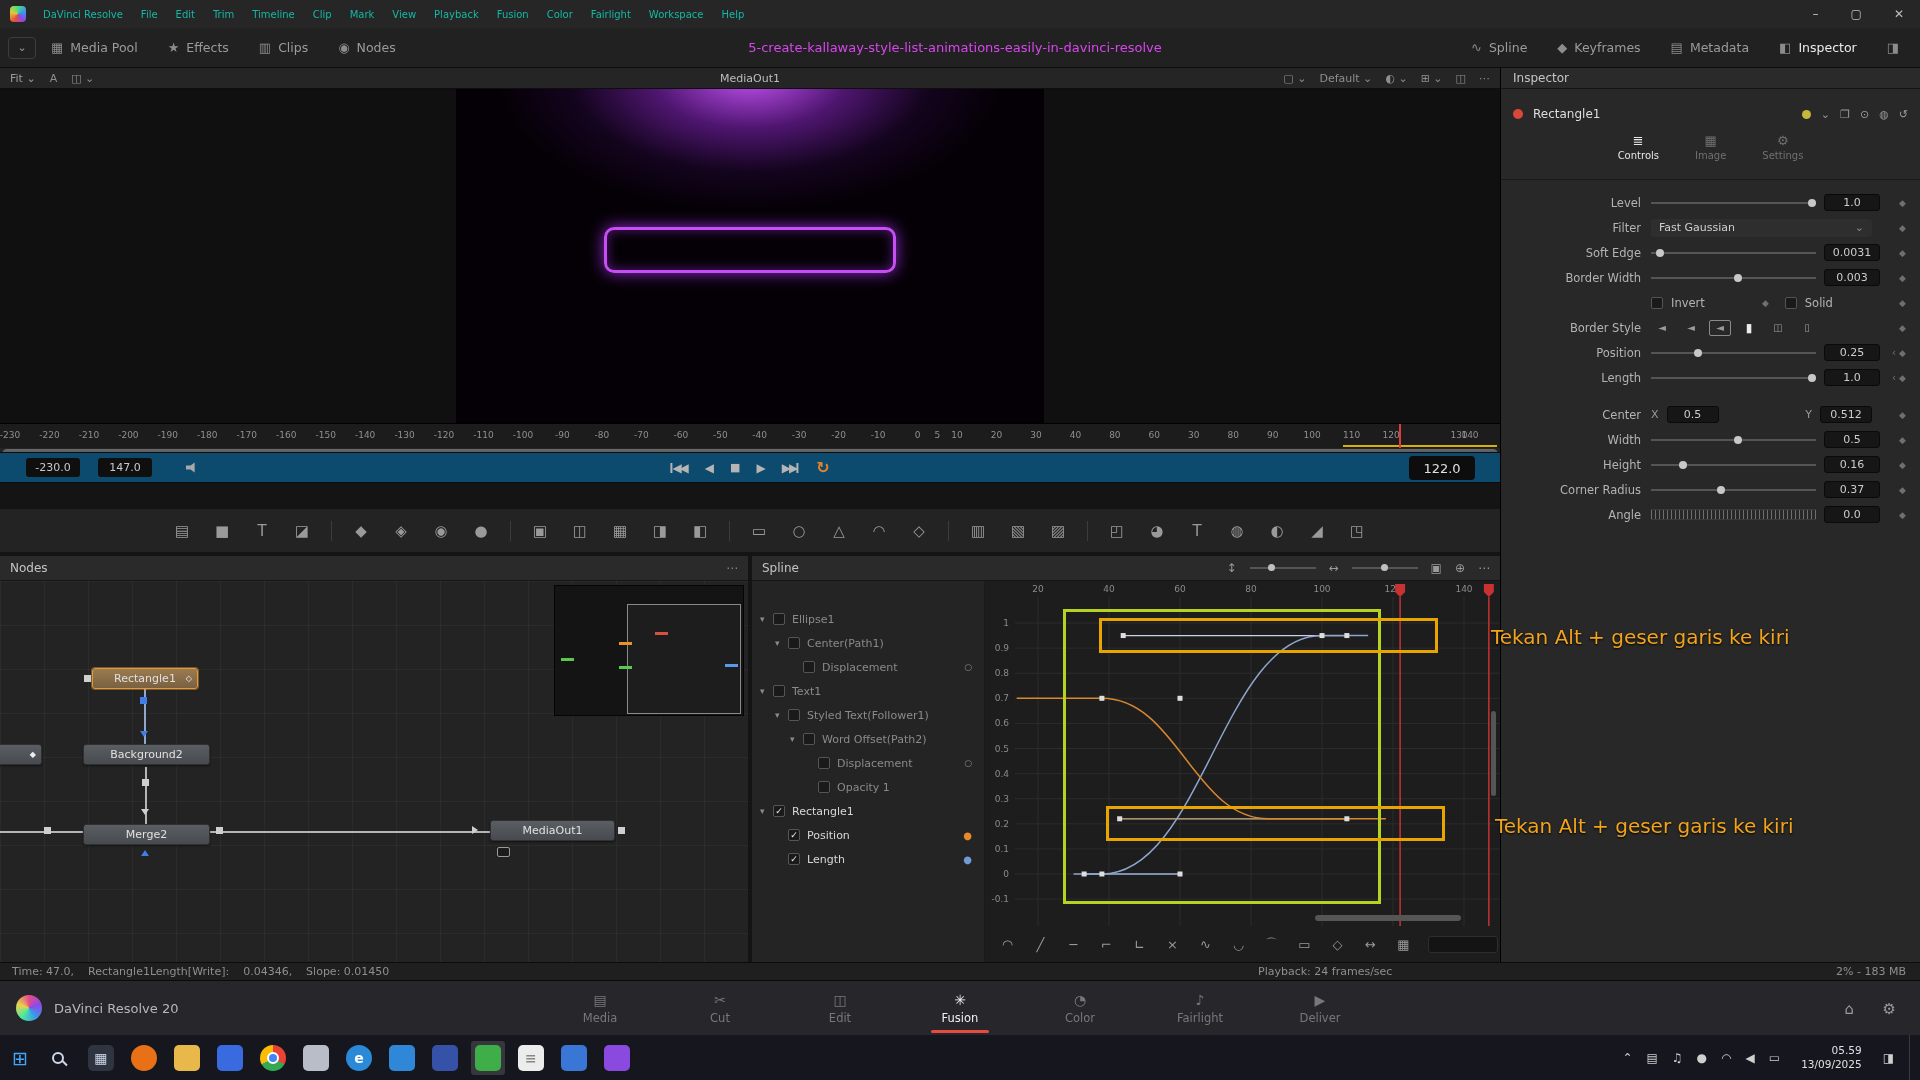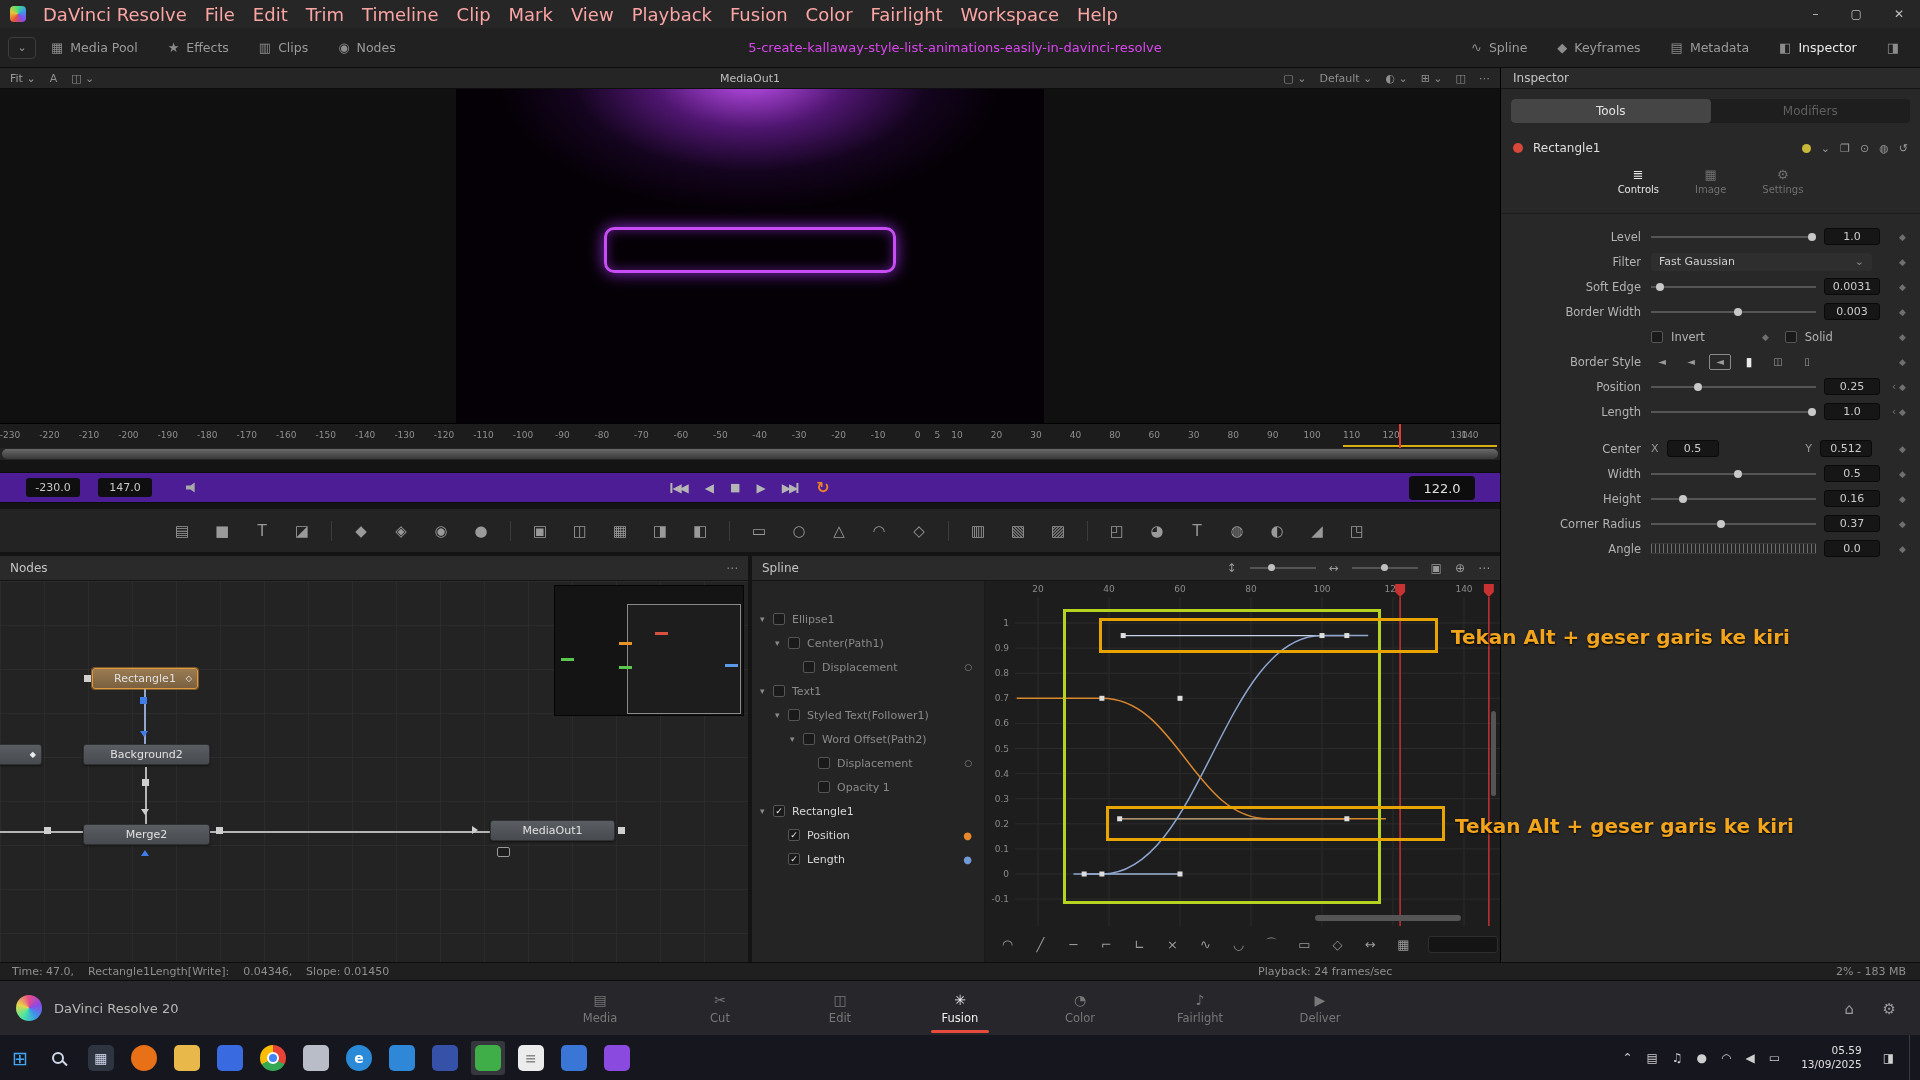--- a/index.html
+++ b/index.html
@@ -7,21 +7,21 @@
   body {
     width:1920px; height:1080px; overflow:hidden; position:relative;
     background:#141414; font-family:"DejaVu Sans", sans-serif; color:#c8c8c8;
   }
 
   
   #menu-bar { position:absolute; left:0; top:0; width:1920px; height:28px; background:#262626;
     display:flex; align-items:center; }
   .logo { width:16px; height:16px; border-radius:4px; margin:0 8px 0 10px;
     background:conic-gradient(from 210deg,#e8503a,#e8c43a,#4ae07a,#3a9ae8,#8a4ae8,#e8503a); }
-  .menu-item { padding:0 9px; font-size:18px; color:#fca5a5; white-space:nowrap; }
+  .menu-item { padding:0 9px; font-size:10px; color:#14b8a6; white-space:nowrap; }
   #win-controls { margin-left:auto; display:flex; align-items:center; gap:32px; padding-right:16px;
     color:#c0c0c0; font-size:12px; }
 
   
   #top-toolbar { position:absolute; left:0; top:28px; width:1920px; height:40px; background:#212121;
     border-bottom:1px solid #0c0c0c; display:flex; align-items:center; }
   .quick-btn { width:28px; height:22px; border:1px solid #3d3d3d; border-radius:4px; margin-left:8px;
     display:flex; align-items:center; justify-content:center; color:#9a9a9a; font-size:11px; }
   .tb-btn { display:flex; align-items:center; gap:7px; padding:0 15px; font-size:12.5px; color:#9b9b9b; height:100%; }
   .tb-btn .ic { font-size:13px; color:#8c8c8c; }
@@ -48,21 +48,21 @@
 
   
   #ruler { position:absolute; left:0; top:423px; width:1500px; height:25px; background:#1c1c1c; border-top:1px solid #000; }
   .rtick { position:absolute; top:6px; transform:translateX(-50%); font-size:9px; color:#8f8f8f; }
   #ruler-yellow { position:absolute; left:1343px; top:21px; width:154px; height:2px; background:#d8ae10; }
   #ruler-playhead { position:absolute; top:0; width:2px; height:25px; background:#e03a3a; }
   #scrollstrip { position:absolute; left:0; top:448px; width:1500px; height:12px; background:#242424; }
   #scrollstrip .thumb { margin:1px 2px; height:10px; border-radius:5px; background:linear-gradient(180deg,#6a6a6a,#383838); }
 
   
-  #transport { position:absolute; left:0; top:472px; width:1500px; height:31px; background:#4c1d95;
+  #transport { position:absolute; left:0; top:452px; width:1500px; height:31px; background:#0c4a6e;
     border-top:1px solid #0c0c0c; border-bottom:1px solid #0c0c0c; display:flex; align-items:center; }
   .range-box { width:54px; height:19px; background:#0f0f0f; border-radius:3px; color:#c8c8c8; font-size:11px;
     display:flex; align-items:center; justify-content:center; }
   .speaker { width:14px; height:12px; background:#a8a8a8; margin-left:34px;
     clip-path:polygon(0 33%,32% 33%,62% 8%,62% 92%,32% 67%,0 67%); }
   .transport-center { position:absolute; left:750px; transform:translateX(-50%); display:flex; gap:18px; align-items:center; }
   .tbtn { color:#b5b5b5; font-size:12px; display:flex; align-items:center; letter-spacing:-2px; }
   .tbtn .bar { width:2px; height:10px; background:#b5b5b5; }
   .loop { color:#e8832a; font-size:16px; font-weight:bold; letter-spacing:0; }
   .cur-frame { position:absolute; left:1409px; top:3px; width:66px; height:24px; background:#0d0d0d;
@@ -162,21 +162,21 @@
   .xyval { width:52px; }
   .ribbed { flex:1; height:11px; margin-right:8px; border-top:1px solid #3a3a3a; border-bottom:1px solid #3a3a3a;
     background:repeating-linear-gradient(90deg,#6e6e6e 0 1px,transparent 1px 4px); }
   .pgap { height:12px; }
 
   
   .ann { position:absolute; z-index:40; }
   #ann-green { left:1063px; top:609px; width:318px; height:295px; border:3px solid #b6d41f; }
   #ann-y1 { left:1099px; top:618px; width:339px; height:35px; border:3px solid #e8a400; }
   #ann-y2 { left:1106px; top:806px; width:339px; height:35px; border:3px solid #e8a400; }
-  .ann-text { font-size:20px; font-weight:bold; color:#f2a41c; white-space:nowrap; text-shadow:0 1px 2px #000; }
+  .ann-text { font-size:20px; font-weight:normal; color:#f2a41c; white-space:nowrap; text-shadow:0 1px 2px #000;margin-left:40px; }
   #ann-t1 { left:1451px; top:625px; }
   #ann-t2 { left:1455px; top:814px; }
 
   
   #status-bar { position:absolute; left:0; top:962px; width:1920px; height:18px; background:#1f1f1f;
     border-top:1px solid #0c0c0c; display:flex; align-items:center; font-size:11px; color:#8f8f8f; }
   #status-left { padding-left:12px; white-space:pre; }
   #status-center { position:absolute; left:1258px; }
   #status-right { margin-left:auto; padding-right:14px; }
 
@@ -621,24 +621,20 @@
         <span class="sp-tool">▦</span>
         <span class="sp-input"></span>
       </div>
   </div>
 </div>
 
 <div id="inspector">
   <div class="insp-header">
     <span>Inspector</span>
   </div>
-  <div class="insp-tabs">
-    <div class="insp-tab active">Tools</div>
-    <div class="insp-tab">Modifiers</div>
-  </div>
   <div class="node-row">
     <span class="node-dot"></span>
     <span class="node-name">Rectangle1</span>
     <span class="node-icons">
       <span class="ver-dot"></span>
       <span>⌄</span>
       <span>❐</span>
       <span>⊙</span>
       <span>◍</span>
       <span>↺</span>

